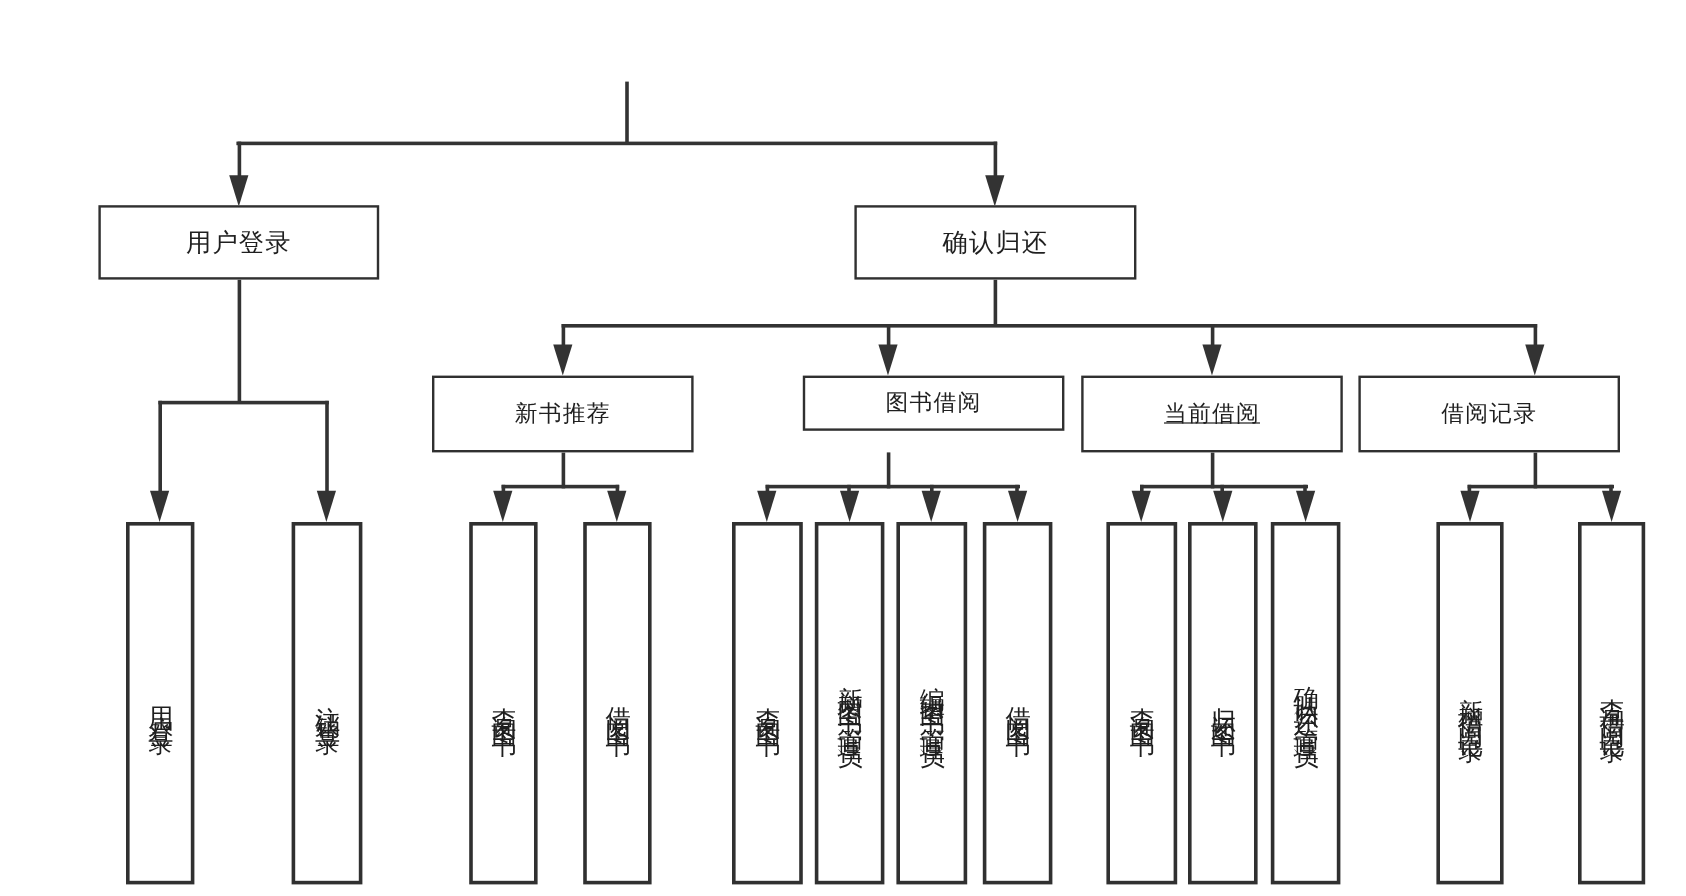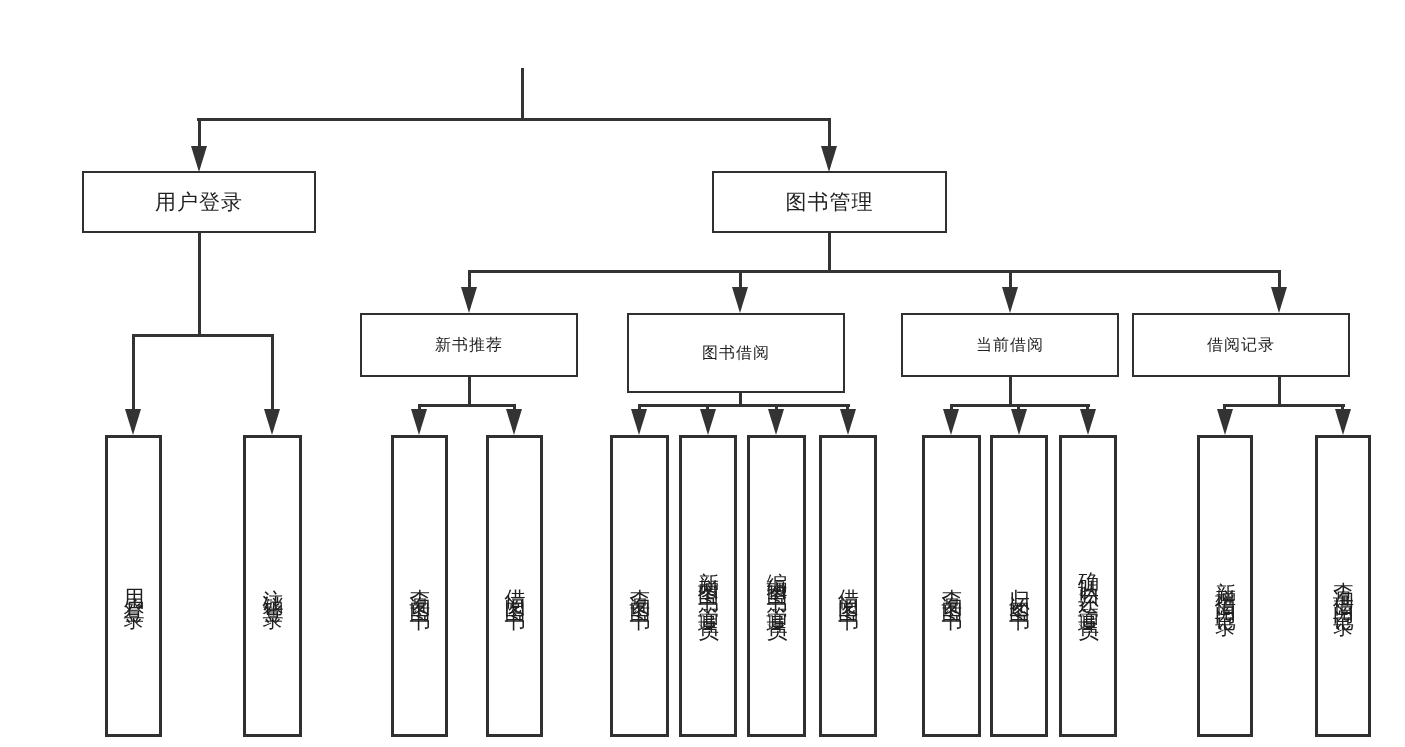--- a/index.html
+++ b/index.html
@@ -8,21 +8,21 @@
     font-family:"DejaVu Sans","Liberation Sans",sans-serif; overflow:hidden;
     color:#1f1f1f;
   }
   .box {
     position:absolute; box-sizing:border-box; background:#ffffff;
     border:2px solid #303030; display:flex; align-items:center; justify-content:center;
     text-align:center; letter-spacing:1px; z-index:2;
   }
   .lvl1 { font-size:21px; }
   .lvl2 { font-size:21px; }
-  .lvl3 { font-size:16px; }
+  .lvl3 { font-size:19px; }
   .leaf {
     border-width:3px; writing-mode:vertical-rl; text-orientation:mixed;
     font-size:21px; letter-spacing:7px; line-height:1.0;
   }
   .vl { position:absolute; width:3px; background:#333333; z-index:1; }
   .hl { position:absolute; height:3px; background:#333333; z-index:1; }
   .arr {
     position:absolute; width:0; height:0; z-index:1;
     border-left:8px solid transparent; border-right:8px solid transparent;
     border-top:26px solid #333333;
@@ -42,21 +42,21 @@
   <div class="hl" style="left:197px; top:118px; width:634px;"></div>
   <div class="vl" style="left:198px; top:118px; height:30px;"></div>
   <div class="arr" style="left:191px; top:146px;"></div>
   <div class="vl" style="left:828px; top:118px; height:30px;"></div>
   <div class="arr" style="left:821px; top:146px;"></div>
 
   <div class="box lvl2" style="left:82px; top:171px; width:234px; height:62px;">
     <span>用户登录</span>
   </div>
   <div class="box lvl2" style="left:712px; top:171px; width:235px; height:62px;">
-    <span>图书管理</span>
+    <span>确认归还</span>
   </div>
 
   <div class="vl" style="left:198px; top:233px; height:103px;"></div>
   <div class="hl" style="left:132px; top:334px; width:142px;"></div>
   <div class="vl" style="left:132px; top:334px; height:77px;"></div>
   <div class="arr" style="left:125px; top:409px;"></div>
   <div class="vl" style="left:271px; top:334px; height:77px;"></div>
   <div class="arr" style="left:264px; top:409px;"></div>
 
   <div class="vl" style="left:828px; top:233px; height:39px;"></div>
@@ -66,24 +66,24 @@
   <div class="vl" style="left:739px; top:270px; height:20px;"></div>
   <div class="arr" style="left:732px; top:287px;"></div>
   <div class="vl" style="left:1009px; top:270px; height:20px;"></div>
   <div class="arr" style="left:1002px; top:287px;"></div>
   <div class="vl" style="left:1278px; top:270px; height:20px;"></div>
   <div class="arr" style="left:1271px; top:287px;"></div>
 
   <div class="box lvl3" style="left:360px; top:313px; width:218px; height:64px;">
     <span>新书推荐</span>
   </div>
-  <div class="box lvl3" style="left:627px; top:313px; width:218px; height:80px;">
+  <div class="box lvl3" style="left:669px; top:313px; width:218px; height:46px;">
     <span>图书借阅</span>
   </div>
-  <div class="box lvl3" style="left:901px; top:313px; width:218px; height:64px;">
+  <div class="box lvl3" style="left:901px; top:313px; width:218px; height:64px;text-decoration:underline;">
     <span>当前借阅</span>
   </div>
   <div class="box lvl3" style="left:1132px; top:313px; width:218px; height:64px;">
     <span>借阅记录</span>
   </div>
 
   <div class="vl" style="left:468px; top:377px; height:30px;"></div>
   <div class="hl" style="left:418px; top:404px; width:98px;"></div>
   <div class="vl" style="left:418px; top:404px; height:9px;"></div>
   <div class="arr" style="left:411px; top:409px;"></div>

